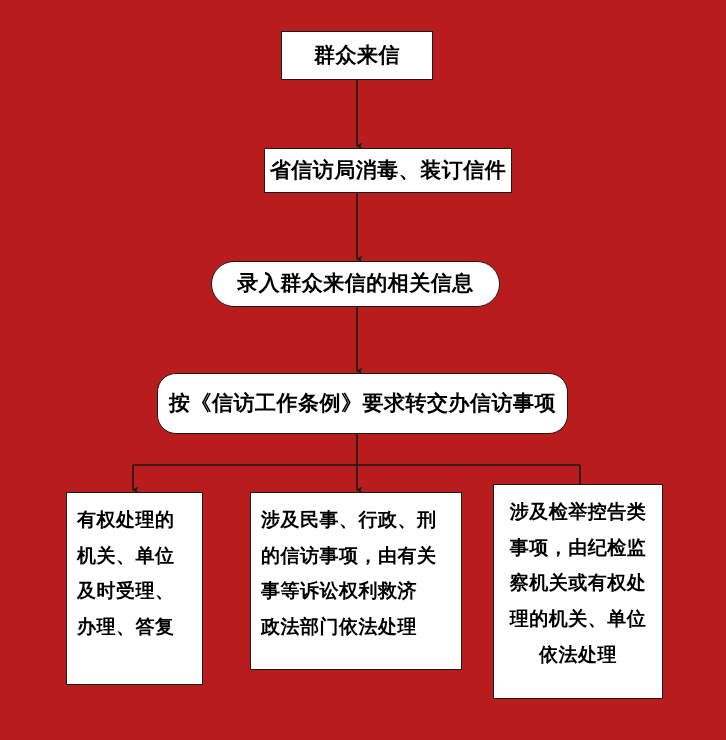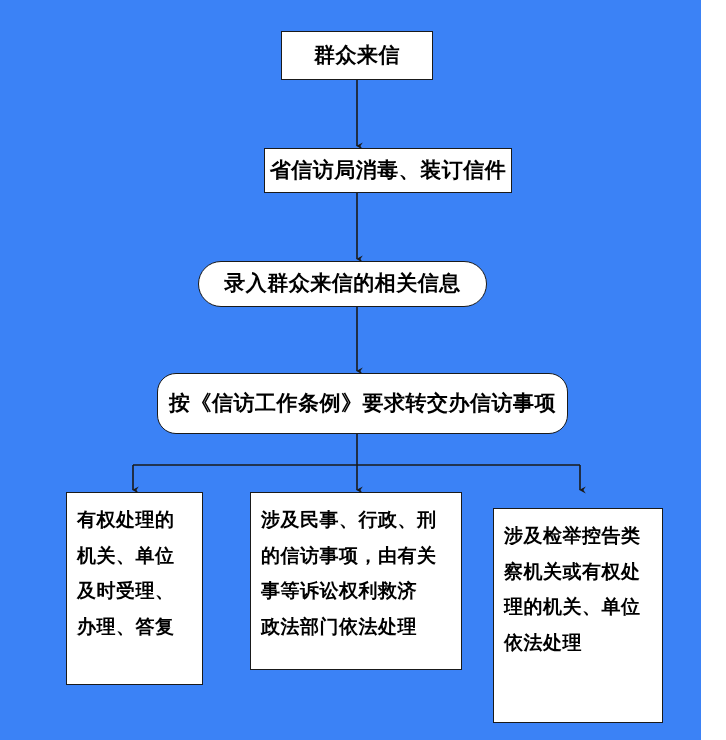--- a/index.html
+++ b/index.html
@@ -2,26 +2,25 @@
 <html><head>
 <meta charset="utf-8">
 <style>
   html, body {
     margin: 0;
     padding: 0;
     background: #ffffff;
   }
   #canvas {
     position: relative;
-    width: 670px;
+    width: 726px;
     height: 740px;
-    background: #3b82f6;
+    background: #b91c1c;
     font-family: "DejaVu Sans", sans-serif;
     overflow: hidden;
-    padding-left: 31px;
   }
   .node {
     position: absolute;
     box-sizing: border-box;
     border: 1.6px solid #1a1a1a;
     background: #ffffff;
     display: flex;
     align-items: center;
     justify-content: center;
     text-align: center;
@@ -79,38 +78,39 @@
 
     <line x1="357" y1="465" x2="357" y2="490" stroke="#1a1a1a" stroke-width="1.6" marker-end="url(#arrowhead)"></line>
 
     <line x1="580" y1="465" x2="580" y2="490" stroke="#1a1a1a" stroke-width="1.6" marker-end="url(#arrowhead)"></line>
   </svg>
 
   <div class="node node-single" style="left:281px; top:31px; width:152px; height:49px;">群众来信</div>
 
   <div class="node node-single" style="left:234px; top:148px; width:248px; height:45px;margin-left:30px;">省信访局消毒、装订信件</div>
 
-  <div class="node node-single" style="left:198px; top:261px; width:289px; height:46px;border-radius:23px;">录入群众来信的相关信息</div>
+  <div class="node node-single" style="left:211px; top:261px; width:289px; height:46px;border-radius:23px;">录入群众来信的相关信息</div>
 
   <div class="node node-single" style="left:157px; top:373px; width:411px; height:61px;border-radius:19px;">按《信访工作条例》要求转交办信访事项</div>
 
   <div class="node node-multi" style="left:66px; top:492px; width:137px; height:193px;">
     <span class="ln">有权处理的</span>
     <span class="ln">机关、单位</span>
     <span class="ln">及时受理、</span>
     <span class="ln">办理、答复</span>
   </div>
 
   <div class="node node-multi" style="left:250px; top:492px; width:212px; height:178px;">
     <span class="ln">涉及民事、行政、刑</span>
     <span class="ln">的信访事项，由有关</span>
     <span class="ln">事等诉讼权利救济</span>
     <span class="ln">政法部门依法处理</span>
   </div>
 
-  <div class="node node-multi" style="left:493px; top:508px; width:170px; height:215px;">
+  <div class="node node-multi" style="left:493px; top:484px; width:170px; height:215px;text-align:center;">
     <span class="ln">涉及检举控告类</span>
+    <span class="ln">事项，由纪检监</span>
     <span class="ln">察机关或有权处</span>
     <span class="ln">理的机关、单位</span>
     <span class="ln">依法处理</span>
   </div>
 
 </div>
 
 </body></html>

